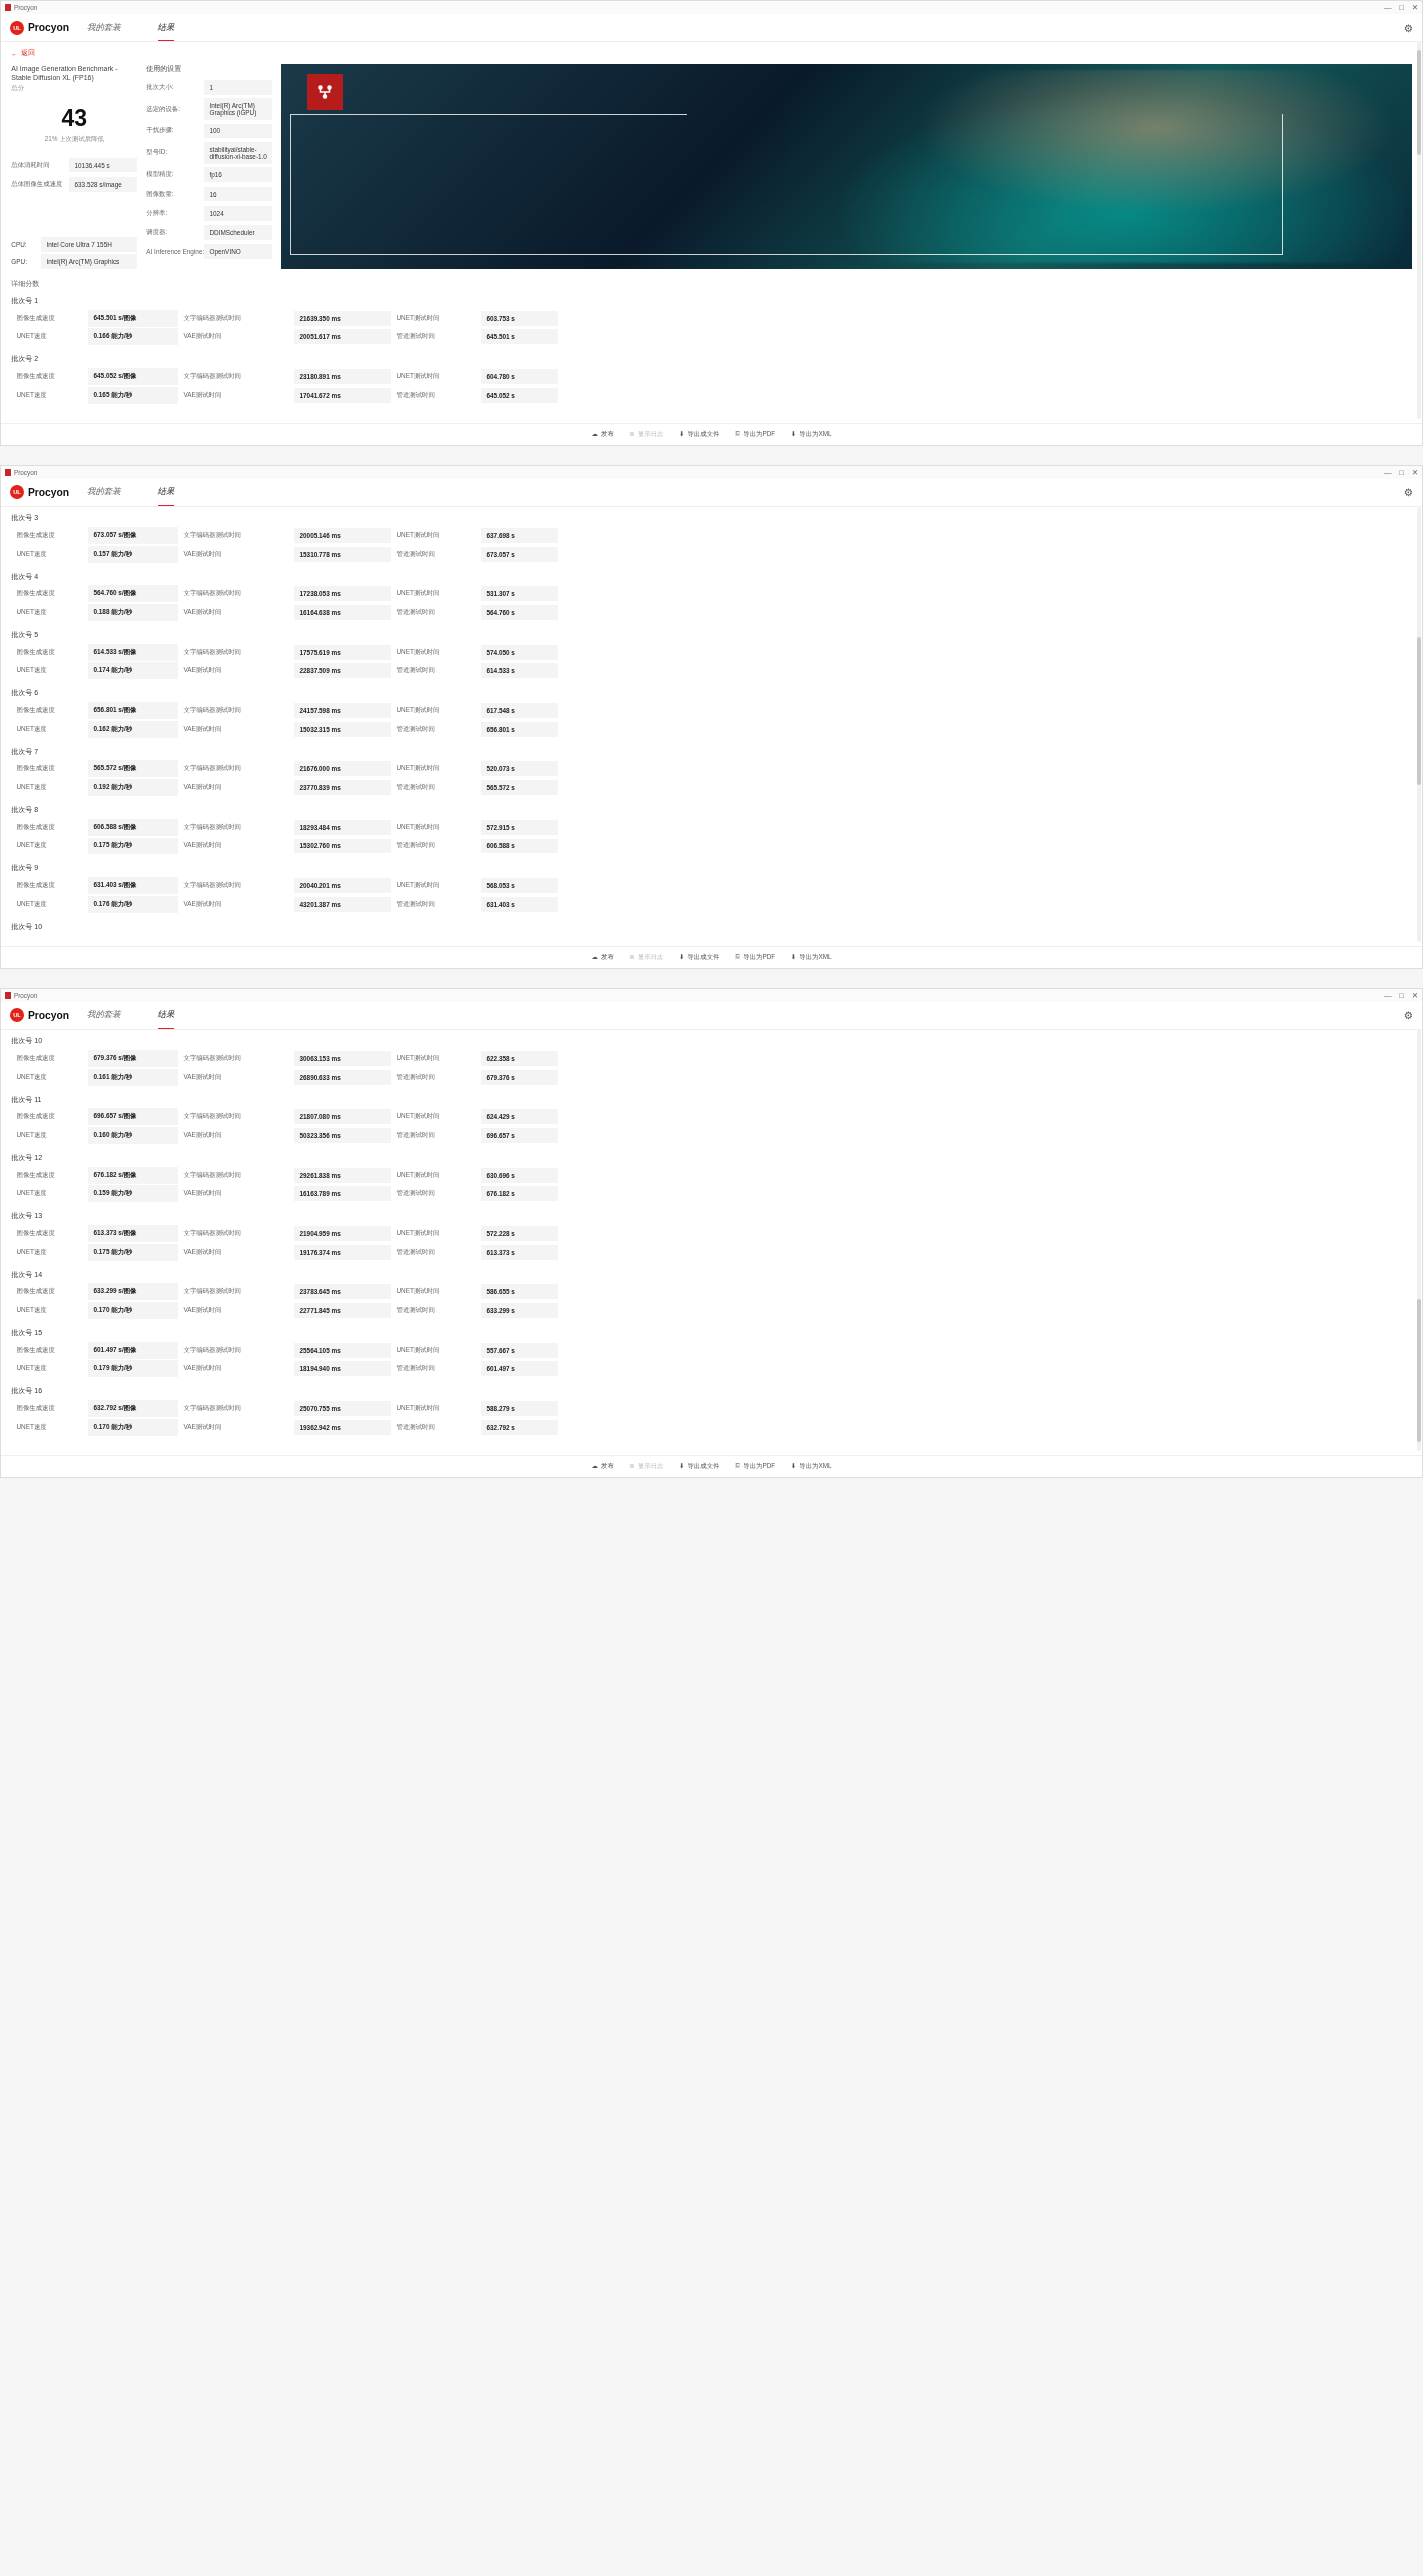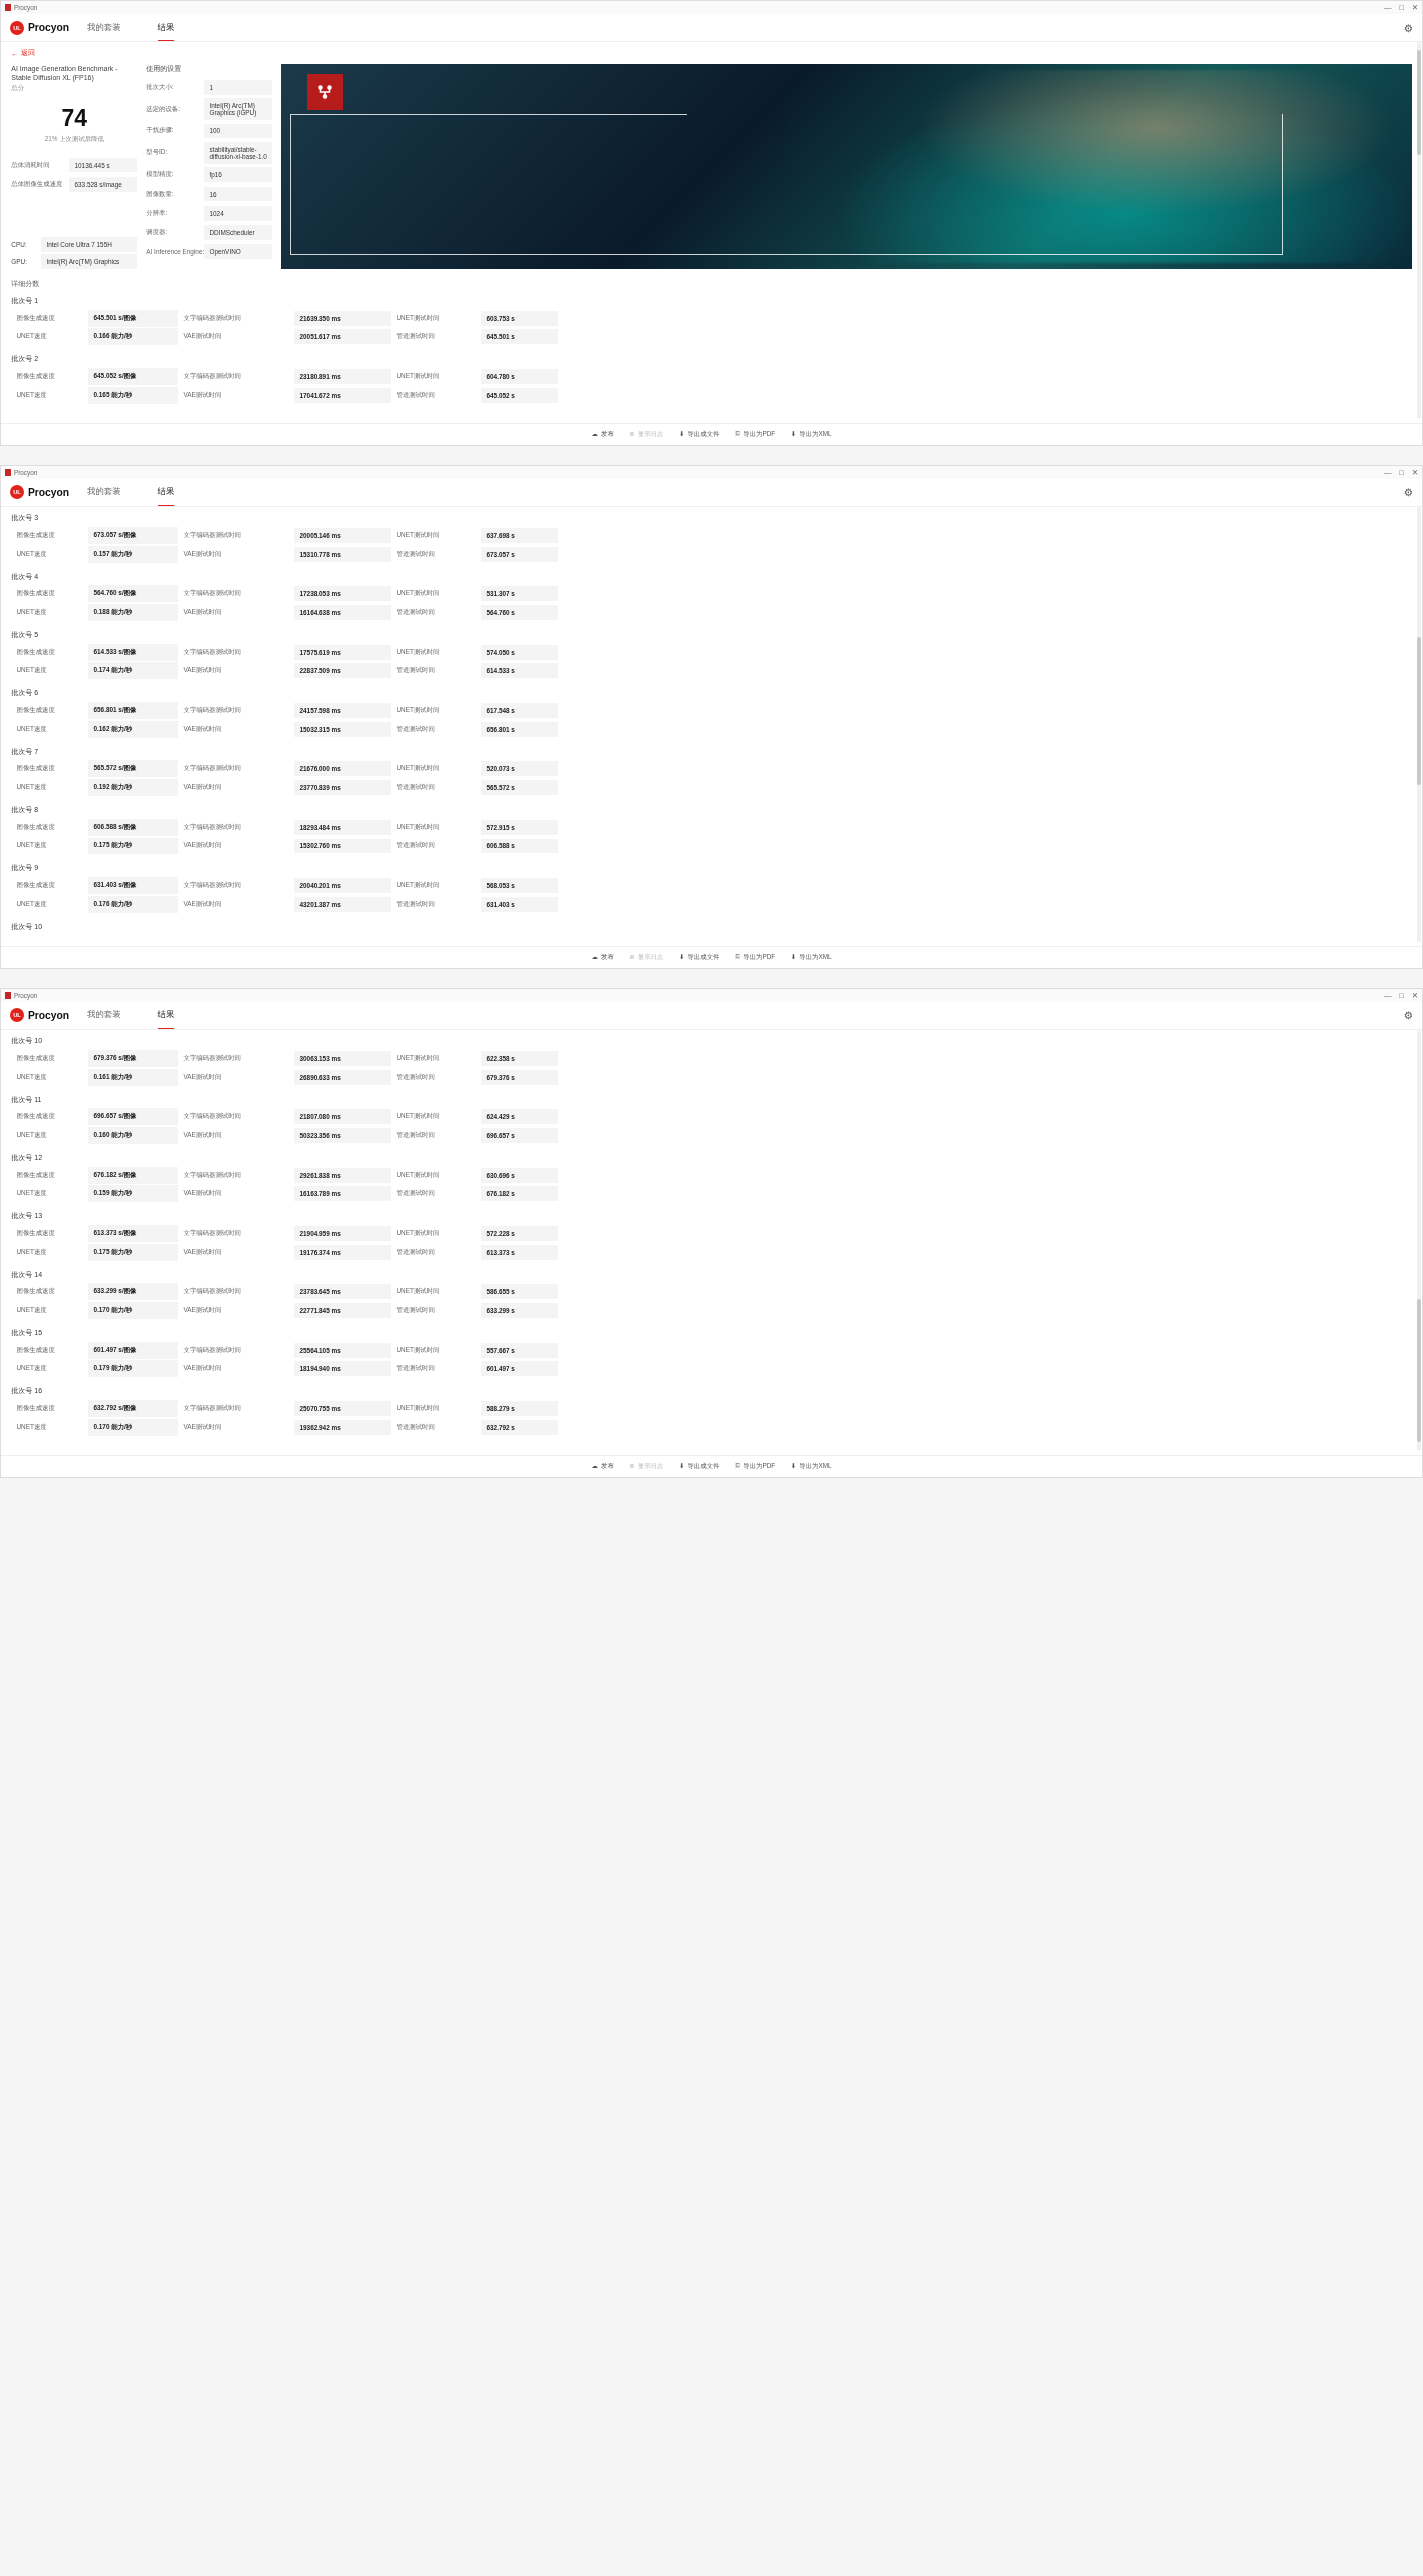--- a/index.html
+++ b/index.html
@@ -44,21 +44,21 @@
   .header-left { display:flex; align-items:center; gap:18px; }
   .logo { display:flex; align-items:center; gap:3.9px; }
   .logo-badge {
     width:14px; height:14px; border-radius:50%;
     background:#e2231a; color:#fff; display:flex;
     align-items:center; justify-content:center;
     font-size:5.8px; font-weight:bold;
   }
   .logo-text { font-size:10.3px; font-weight:600; color:#111; }
   .tabs { display:flex; gap:13px; font-size:8.4px; }
-  .tab { padding: 7.7px 0; color:#666; cursor:pointer; }
+  .tab { padding: 7.7px 0; color:#666; cursor:pointer;font-style:italic; }
   .tab.active { color:#111; border-bottom: 1.3px solid #e2231a; margin-left: 24px; }
   .gear { font-size:10.3px; color:#555; cursor:pointer; }
   .content { padding: 6.4px 10.3px 32px 10.3px; }
   .back-link { color:#e2231a; font-size:7px; display:inline-flex; align-items:center; gap:2.6px; margin-bottom:5.2px; cursor:pointer;}
   .top-row { display:flex; gap:9px; align-items:stretch; }
   .score-card {
     width: 126px;
     background:#fff;
   }
   .score-title { font-size:7px; color:#444; line-height:1.4; }
@@ -165,21 +165,21 @@
         <div class="gear">⚙</div>
       </div>
       <div class="content"><div class="back-link">
           <span>←</span>
           <span>返回</span>
         </div><div class="top-row">
           <div class="score-card">
             <div class="score-title">AI Image Generation Benchmark - Stable Diffusion XL (FP16)</div>
             <div class="score-sub">总分</div>
             <div class="score-block">
-              <div class="score-num">74</div>
+              <div class="score-num">43</div>
               <div class="score-note">21% 上次测试后降低</div>
             </div>
             <div class="kv-row">
               <div class="kv-label">总体消耗时间</div>
               <div class="kv-value">10136.445 s</div>
             </div>
             <div class="kv-row">
               <div class="kv-label">总体图像生成速度</div>
               <div class="kv-value">633.528 s/image</div>
             </div>

